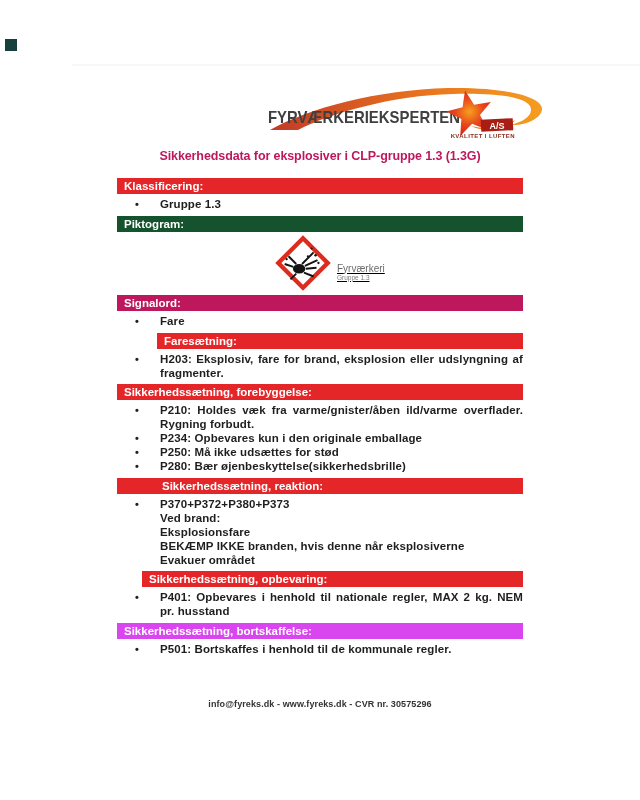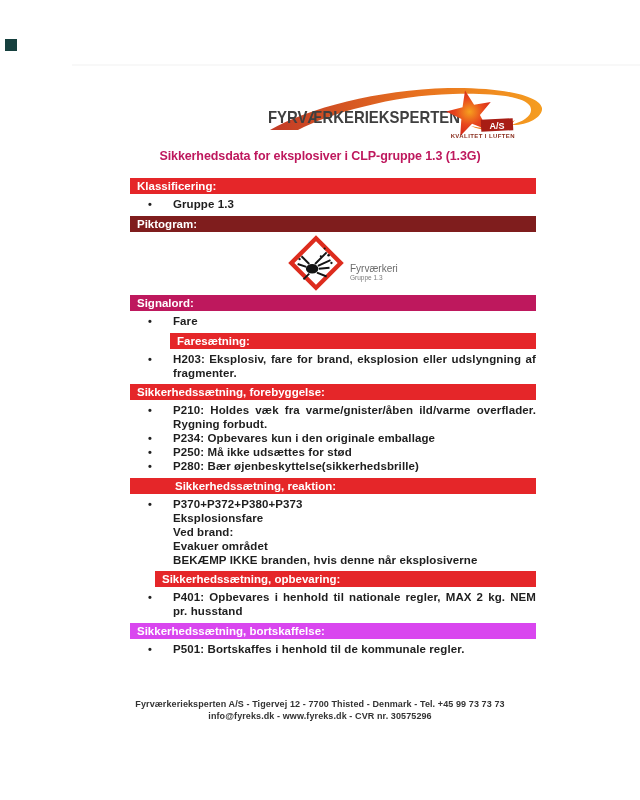--- a/index.html
+++ b/index.html
@@ -11,39 +11,39 @@
   .corner-artifact{position:absolute;left:5px;top:39px;width:12px;height:12px;background:#16403e;}
   .page-top-edge{position:absolute;left:72px;top:64px;width:568px;height:2px;background:#f8f8f8;}
 
   .logo{position:absolute;left:268px;top:84px;width:280px;height:60px;}
 
   .page-title{
     position:absolute;left:117px;top:149px;width:406px;
     text-align:center;font-size:12.5px;font-weight:bold;color:#be185d;letter-spacing:-0.1px;
   }
 
-  .content{position:absolute;left:130px;top:178px;width:406px;}
+  .content{position:absolute;left:117px;top:178px;width:406px;}
   .section{margin-bottom:4.5px;}
   .bar{
     height:16px;line-height:16px;background:#e52629;color:#ffffff;
     font-size:11.5px;font-weight:bold;padding-left:7px;margin-bottom:3px;
   }
   .item{display:flex;align-items:flex-start;}
   .bullet{
     width:43px;box-sizing:border-box;padding-left:18px;flex:0 0 43px;
     font-size:11px;line-height:14px;color:#1e1e1e;font-weight:bold;
   }
   .itemtext{flex:1;min-width:0;}
   .line{
     font-size:11.5px;line-height:14px;font-weight:bold;color:#1e1e1e;
     letter-spacing:0.1px;
   }
   .line.stretch{text-align:justify;text-align-last:justify;}
 
-  .picto-row{display:flex;align-items:flex-end;margin:2px 0 2px 158px;height:56px;}
+  .picto-row{display:flex;align-items:flex-end;margin:2px 0 2px 158px;height:56px;text-decoration:underline;}
   .ghs{width:56px;height:56px;flex:0 0 56px;}
   .picto-caption{margin-left:6px;padding-bottom:10px;}
   .picto-label{font-size:10px;color:#6b6b6b;line-height:11px;}
   .picto-sublabel{font-size:6.5px;color:#7a7a7a;line-height:7px;}
 
   .footer{
     position:absolute;left:0;top:699px;width:640px;text-align:center;
     font-size:9px;font-weight:bold;color:#333333;line-height:11.5px;letter-spacing:0.1px;
   }
 </style>
@@ -88,21 +88,21 @@
     <div class="section">
       <div class="bar" style="background: rgb(229, 38, 41);">Klassificering:</div>
       <div class="item">
         <span class="bullet">•</span>
         <div class="itemtext">
           <div class="line">Gruppe 1.3</div>
         </div>
       </div>
     </div>
     <div class="section">
-      <div class="bar" style="background: #7f1d1d;">Piktogram:</div>
+      <div class="bar" style="background: #14532d;">Piktogram:</div>
   <div class="picto-row">
     <svg class="ghs" viewBox="0 0 58 58">
       <rect x="10.9" y="10.9" width="36.2" height="36.2" transform="rotate(45 29 29)" fill="#ffffff" stroke="#dd2c1e" stroke-width="4.5"></rect>
       <g fill="#141414" stroke="#141414">
         <ellipse cx="25" cy="35" rx="6.5" ry="5" stroke="none"></ellipse>
         <path d="M28,30 L40,18 M31,32 L44,26 M32,35 L43,34 M22,30 L14,22 M19,33 L10,30 M30,39 L40,43 M22,40 L16,46" stroke-width="2" fill="none"></path>
         <circle cx="42" cy="21" r="1.3" stroke="none"></circle>
         <circle cx="45" cy="29" r="1.2" stroke="none"></circle>
         <circle cx="12" cy="25" r="1.2" stroke="none"></circle>
         <circle cx="38" cy="14" r="1.1" stroke="none"></circle>
@@ -161,24 +161,24 @@
           <div class="line">P280: Bær øjenbeskyttelse(sikkerhedsbrille)</div>
         </div>
       </div>
     </div>
     <div class="section">
       <div class="bar" style="background: rgb(229, 38, 41); padding-left: 45px;">Sikkerhedssætning, reaktion:</div>
       <div class="item">
         <span class="bullet">•</span>
         <div class="itemtext">
           <div class="line">P370+P372+P380+P373</div>
+          <div class="line">Ved brand:</div>
           <div class="line">Eksplosionsfare</div>
-          <div class="line">Ved brand:</div>
+          <div class="line">BEKÆMP IKKE branden, hvis denne når eksplosiverne</div>
           <div class="line">Evakuer området</div>
-          <div class="line">BEKÆMP IKKE branden, hvis denne når eksplosiverne</div>
         </div>
       </div>
     </div>
     <div class="section">
       <div class="bar" style="background: rgb(229, 38, 41); margin-left: 25px;">Sikkerhedssætning, opbevaring:</div>
       <div class="item">
         <span class="bullet">•</span>
         <div class="itemtext">
           <div class="line stretch">P401: Opbevares i henhold til nationale regler, MAX 2 kg. NEM</div>
           <div class="line">pr. husstand</div>
@@ -190,15 +190,14 @@
       <div class="item">
         <span class="bullet">•</span>
         <div class="itemtext">
           <div class="line">P501: Bortskaffes i henhold til de kommunale regler.</div>
         </div>
       </div>
     </div>
   </div>
 
 <div class="footer">
-  <div>Fyrværkerieksperten A/S - Tigervej 12 - 7700 Thisted - Denmark - Tel. +45 99 73 73 73</div>
   <div>info@fyreks.dk - www.fyreks.dk - CVR nr. 30575296</div>
 </div>
 
 </body></html>

